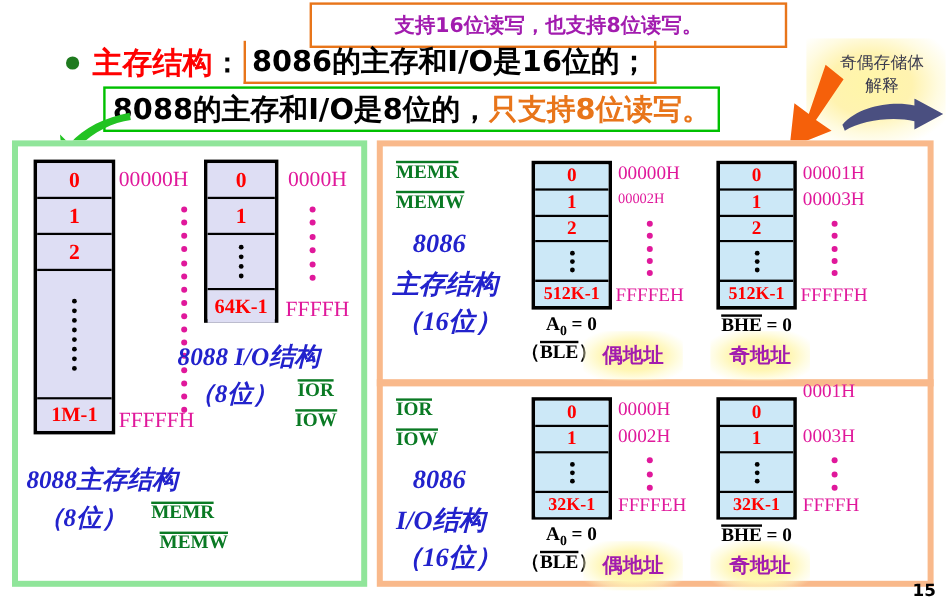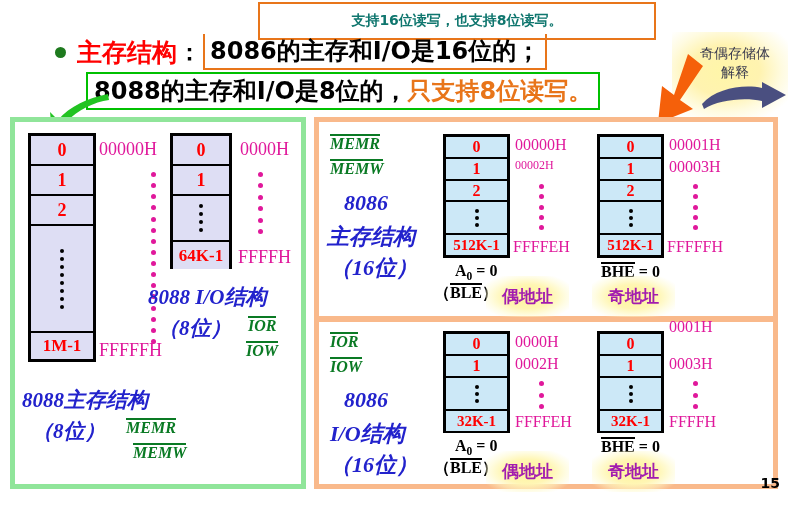--- a/index.html
+++ b/index.html
@@ -22,23 +22,23 @@
   .hdr-callout {
     position: absolute;
     left: 258px; top: 2px;
     width: 398px; height: 38px;
     border: 2px solid #E8751A;
     background: #ffffff;
     box-sizing: border-box;
     display: flex; align-items: center; justify-content: center;
   }
   .hdr-callout span {
-    color: #0f766e;
-    font-weight: bold;
-    font-size: 14px;
+    color: #a21caf;
+    font-weight: bold;
+    font-size: 17px;
     font-family: "DejaVu Sans", sans-serif;
     letter-spacing: 0px;
     white-space: nowrap;
   }
 
   .hdr-line1 {
     position: absolute;
     left: 55px; top: 34px;
     height: 36px;
     display: flex; align-items: center;
@@ -214,21 +214,20 @@
     color: #2222CC;
     font-style: italic;
     font-weight: bold;
     font-family: "Liberation Serif", serif;
     white-space: nowrap;
   }
   
   .sig {
     position: absolute;
     color: #0A7A24;
-    font-style: italic;
     font-weight: bold;
     font-family: "Liberation Serif", serif;
     white-space: nowrap;
   }
   .sig span, .ovl {
     border-top: 2px solid currentColor;
     padding-top: 0px;
     display: inline-block;
     line-height: 1.05;
   }
@@ -261,21 +260,21 @@
   }
   .glow-label .glow-tx {
     position: relative; z-index: 1;
     color: #a21caf;
     font-weight: bold;
     font-family: "DejaVu Sans", sans-serif;
   }
 
   .pagenum {
     position: absolute;
-    right: 8px; bottom: 16px;
+    right: 8px; bottom: 6px;
     color: #000000;
     font-weight: bold;
     font-size: 14px;
     font-family: "DejaVu Sans", sans-serif;
   }
 </style>
 </head>
 <body>
 
 <div class="slide">

